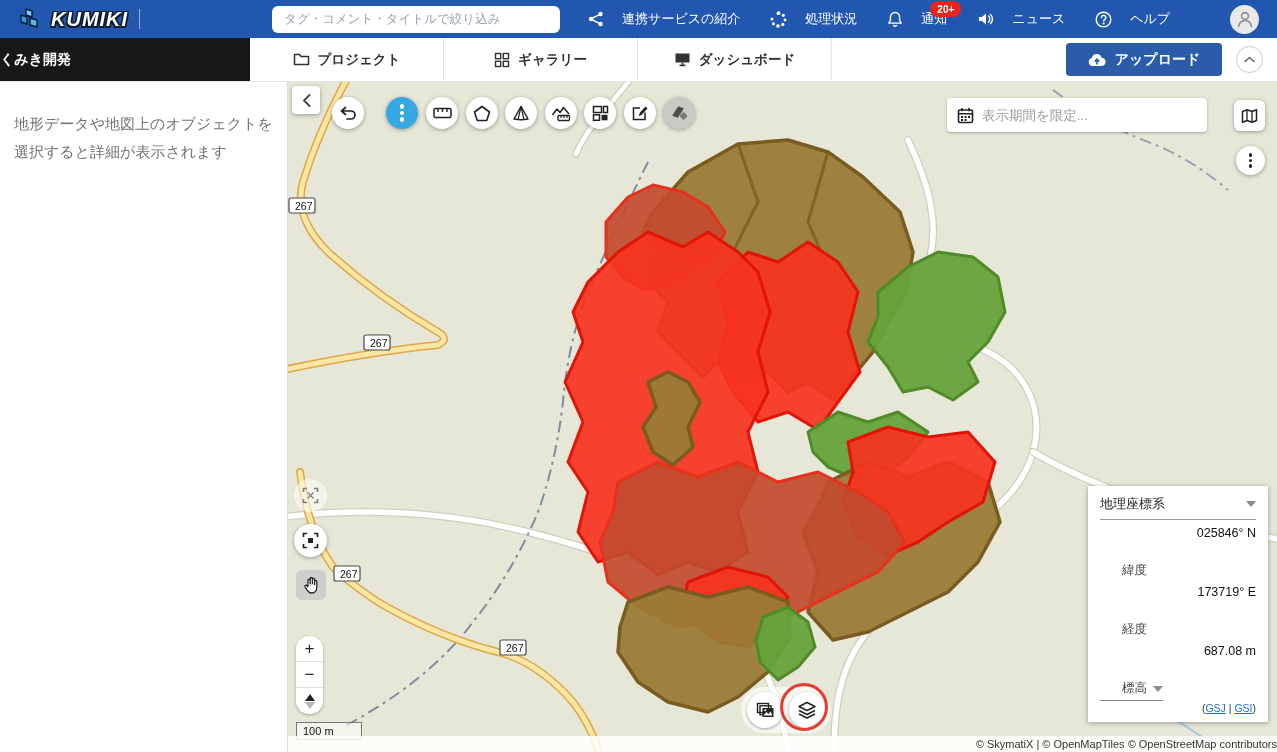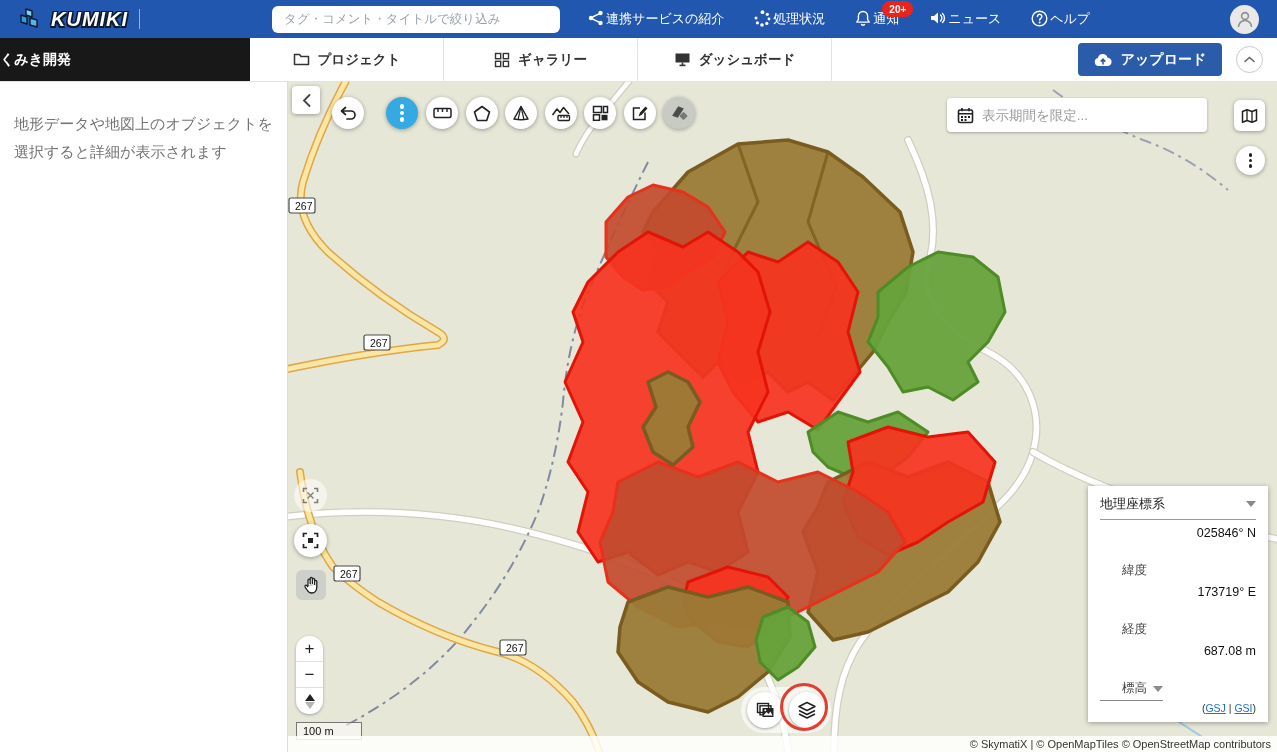--- a/index.html
+++ b/index.html
@@ -9,32 +9,32 @@
   
   .topnav { height:38px; background:#2157ae; display:flex; align-items:center; color:#fff; flex:0 0 38px; }
   .logo { display:flex; align-items:center; gap:7px; padding:0 14px 0 18px; }
   .logo-text { font-size:20px; font-weight:bold; letter-spacing:1px; color:#fff;
     text-shadow:-1.5px -1.5px 0 #0d1b2e,1.5px -1.5px 0 #0d1b2e,-1.5px 1.5px 0 #0d1b2e,1.5px 1.5px 0 #0d1b2e,0 2px 0 #0d1b2e; font-style:italic;}
   .logo-sep { width:1px; height:20px; background:rgba(255,255,255,.55); margin-left:4px; }
   .search-wrap { margin-left:118px; }
   .search-wrap input { width:288px; height:27px; border-radius:6px; border:none; outline:none; padding:0 12px; font-size:12.5px; color:#333; background:#fff; }
   .search-wrap input::placeholder { color:#9aa3ad; }
   .navlinks { display:flex; align-items:center; margin-left:28px; gap:30px; font-size:13px; }
-  .navlink { display:flex; align-items:flex-start; gap:2px; color:#fff; cursor:pointer; position:relative; white-space:nowrap; }
+  .navlink { display:flex; align-items:center; gap:18px; color:#fff; cursor:pointer; position:relative; white-space:nowrap; }
   .navlink svg { display:block; }
   .badge { position:absolute; top:-9px; right:-14px; background:#e8251d; color:#fff; border-radius:9px; font-size:10px; font-weight:bold; padding:1.5px 6px; border:1px solid #fff0; }
   .avatar { width:29px; height:29px; border-radius:50%; background:#e9e9e9; margin:0 18px 0 26px; display:flex; align-items:center; justify-content:center; }
 
   
   .tabbar { height:44px; flex:0 0 44px; display:flex; align-items:stretch; background:#fff; border-bottom:1px solid #e3e3e3; }
   .ws-tab { width:250px; background:#181818; color:#fff; display:flex; align-items:center; font-size:14px; font-weight:bold; }
   .tab { width:194px; display:flex; align-items:center; justify-content:center; gap:8px; font-size:13.5px; font-weight:bold; color:#333; border-right:1px solid #e3e3e3; cursor:pointer; }
   .tab:first-of-type { border-left:1px solid #e3e3e3; }
   .tabbar-spacer { flex:1; }
-  .upload-btn { align-self:center; width:144px; height:33px; margin-right:14px; background:#2a5caa; color:#fff; border:none; border-radius:4px; font-size:14px; font-weight:bold; display:flex; align-items:center; justify-content:center; gap:9px; cursor:pointer; }
+  .upload-btn { align-self:center; width:156px; height:33px; margin-right:14px; background:#2a5caa; color:#fff; border:none; border-radius:4px; font-size:14px; font-weight:bold; display:flex; align-items:center; justify-content:center; gap:9px; cursor:pointer; }
   .collapse-btn { align-self:center; width:27px; height:27px; margin-right:14px; border-radius:50%; border:1px solid #c9c9c9; background:#fff; color:#555; display:flex; align-items:center; justify-content:center; cursor:pointer; }
 
   
   .content { flex:1; display:flex; min-height:0; }
   .sidebar { width:288px; flex:0 0 288px; background:#fff; border-right:1px solid #ddd; padding:28px 14px 0; }
   .sidebar p { font-size:15px; color:#737373; text-align:left; line-height:1.85; }
 
   .map { position:relative; flex:1; background:#e7e7d8; overflow:hidden; }
   .map-canvas { position:absolute; inset:0; }
 
@@ -82,21 +82,21 @@
   .coord-panel { position:absolute; right:9px; bottom:30px; width:180px; background:#fff; border-radius:0; box-shadow:0 1px 5px rgba(0,0,0,.35); padding:9px 12px 8px; font-size:12.5px; color:#222; }
   .coord-head { display:flex; align-items:center; justify-content:space-between; padding-bottom:6px; border-bottom:1px solid #9a9a9a; font-size:13px; cursor:pointer; }
   .caret { width:0; height:0; border-left:5px solid transparent; border-right:5px solid transparent; border-top:6px solid #8a8a8a; }
   .coord-row { display:flex; justify-content:space-between; margin-top:6px; }
   .coord-row .lbl { color:#444; padding-left:22px; display:flex; align-items:center; gap:6px;margin-top:36px; }
   .coord-row .val { color:#111; text-align:right; }
   .elev-lbl { border-bottom:1px solid #8a8a8a; padding-bottom:3px; }
   .gsj-links { font-size:10.5px; text-align:right; color:#333; margin-top:1px; }
   .gsj-links a { color:#1a6fd4; text-decoration:underline; cursor:pointer; }
 
-  .attribution { position:absolute; left:0; right:0; bottom:0; height:16px; background:rgba(255,255,255,.85); font-size:11px; color:#333; display:flex; align-items:center; justify-content:flex-end; padding-right:6px; }
+  .attribution { position:absolute; left:0; right:0; bottom:0; height:16px; background:rgba(255,255,255,.85); font-size:11px; color:#333; display:flex; align-items:center; justify-content:flex-end; }
 </style>
 </head>
 <body>
 
 <div class="app">
 
   <header class="topnav">
     <div class="logo">
       <svg width="26" height="24" viewBox="0 0 26 24">
         <g stroke="#0d1b2e" stroke-width="1.4" stroke-linejoin="round">

